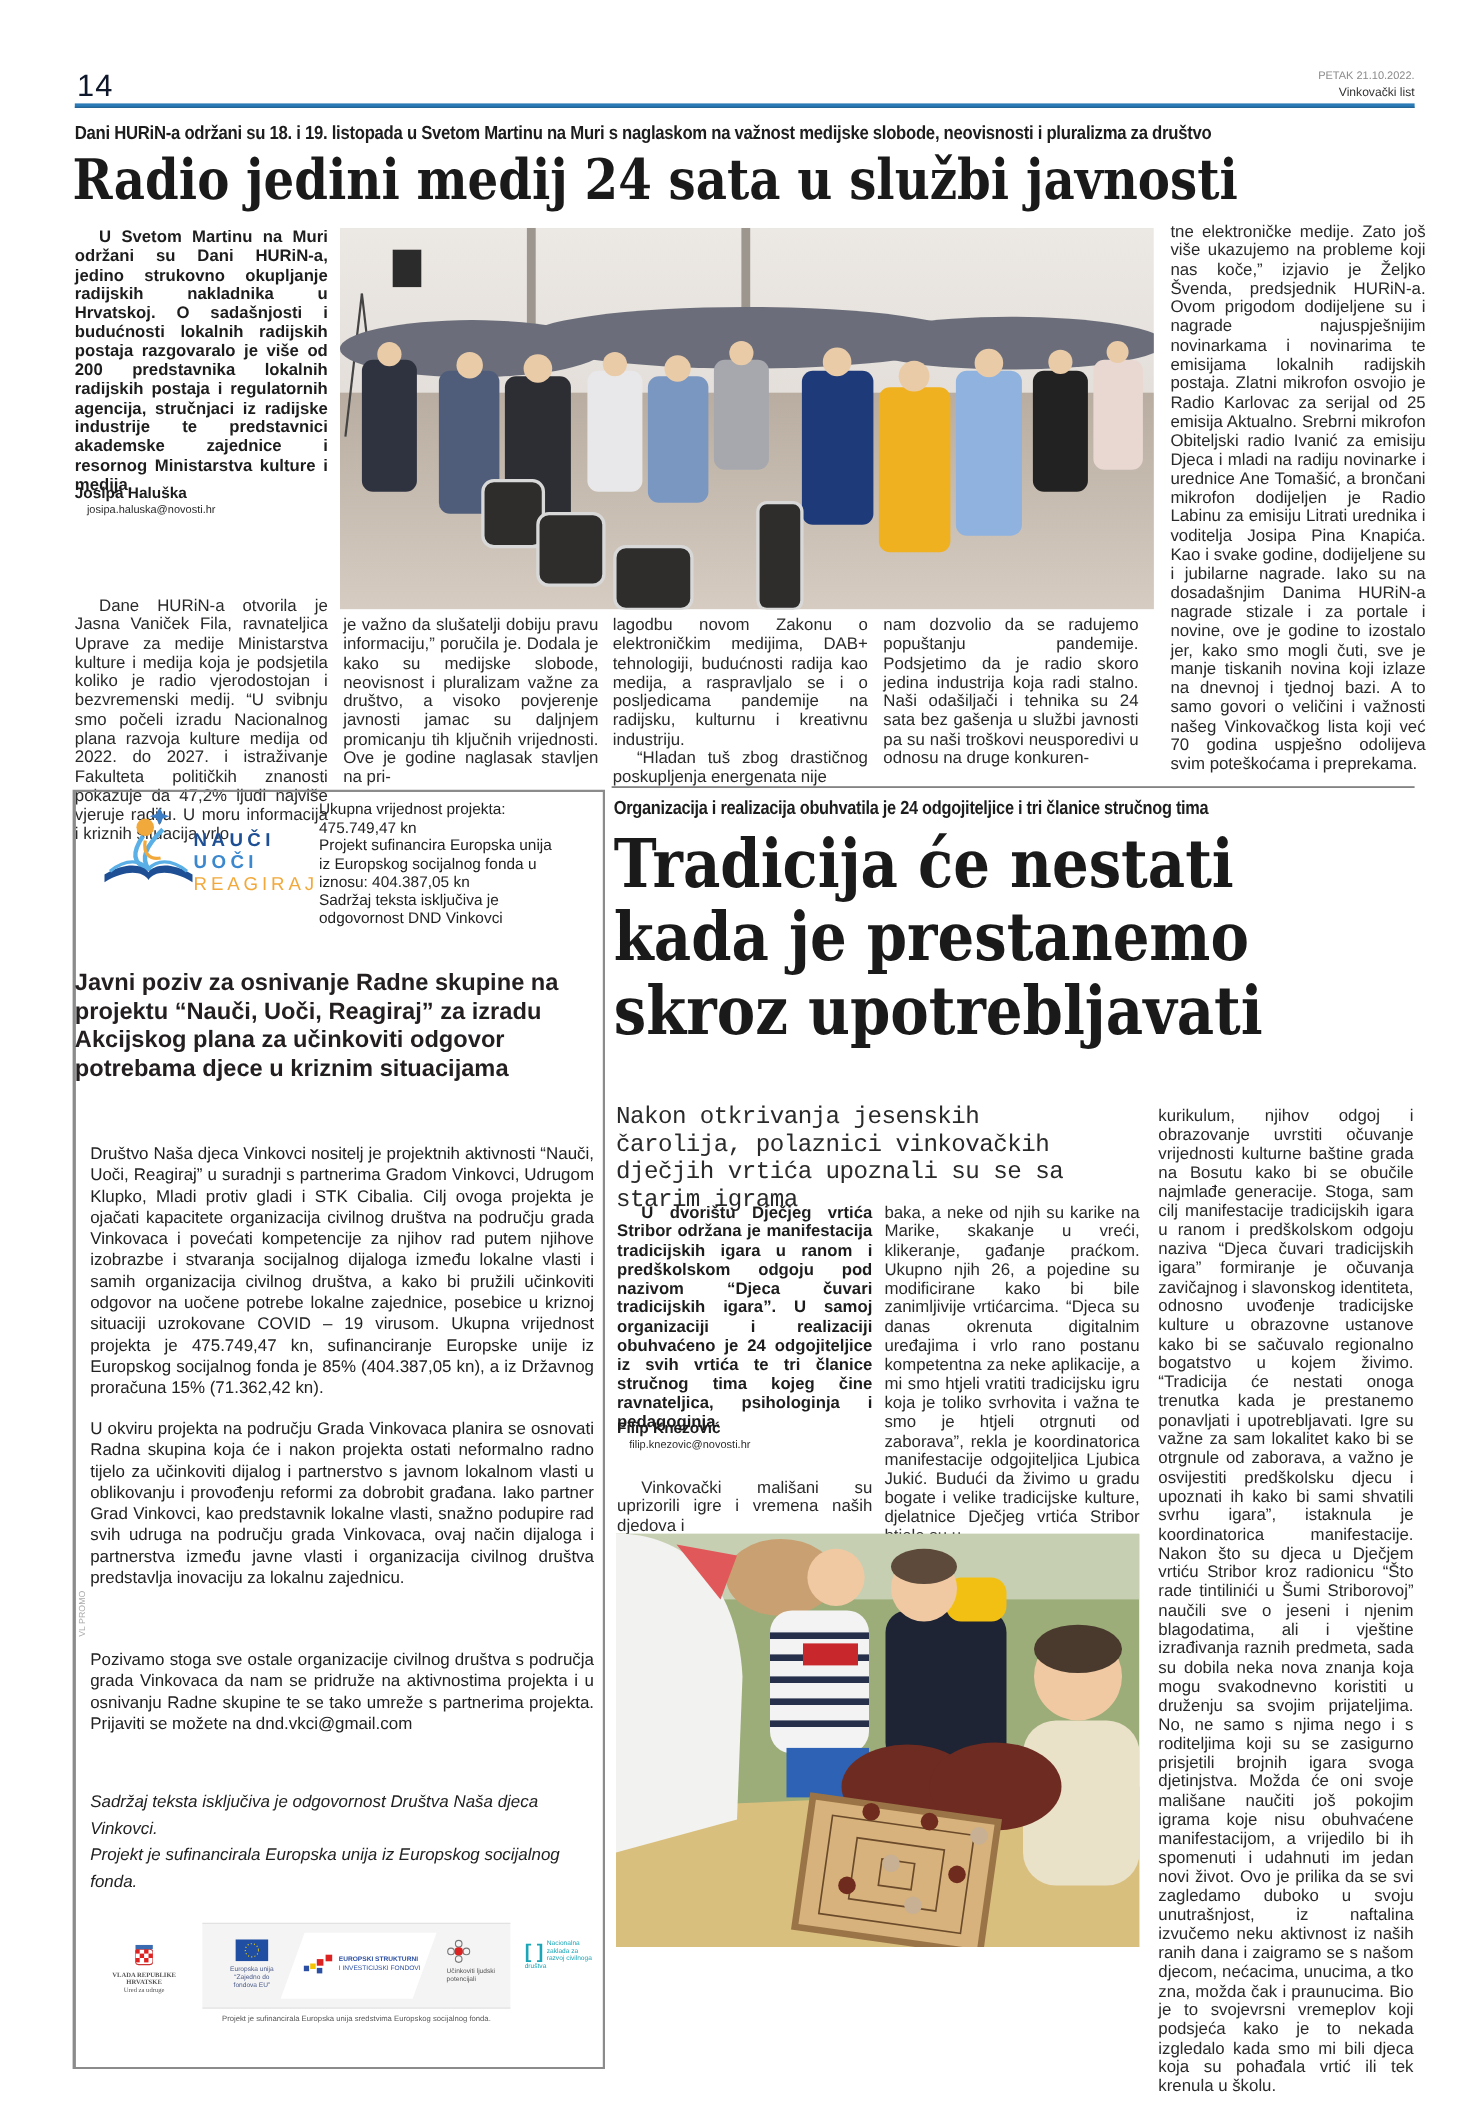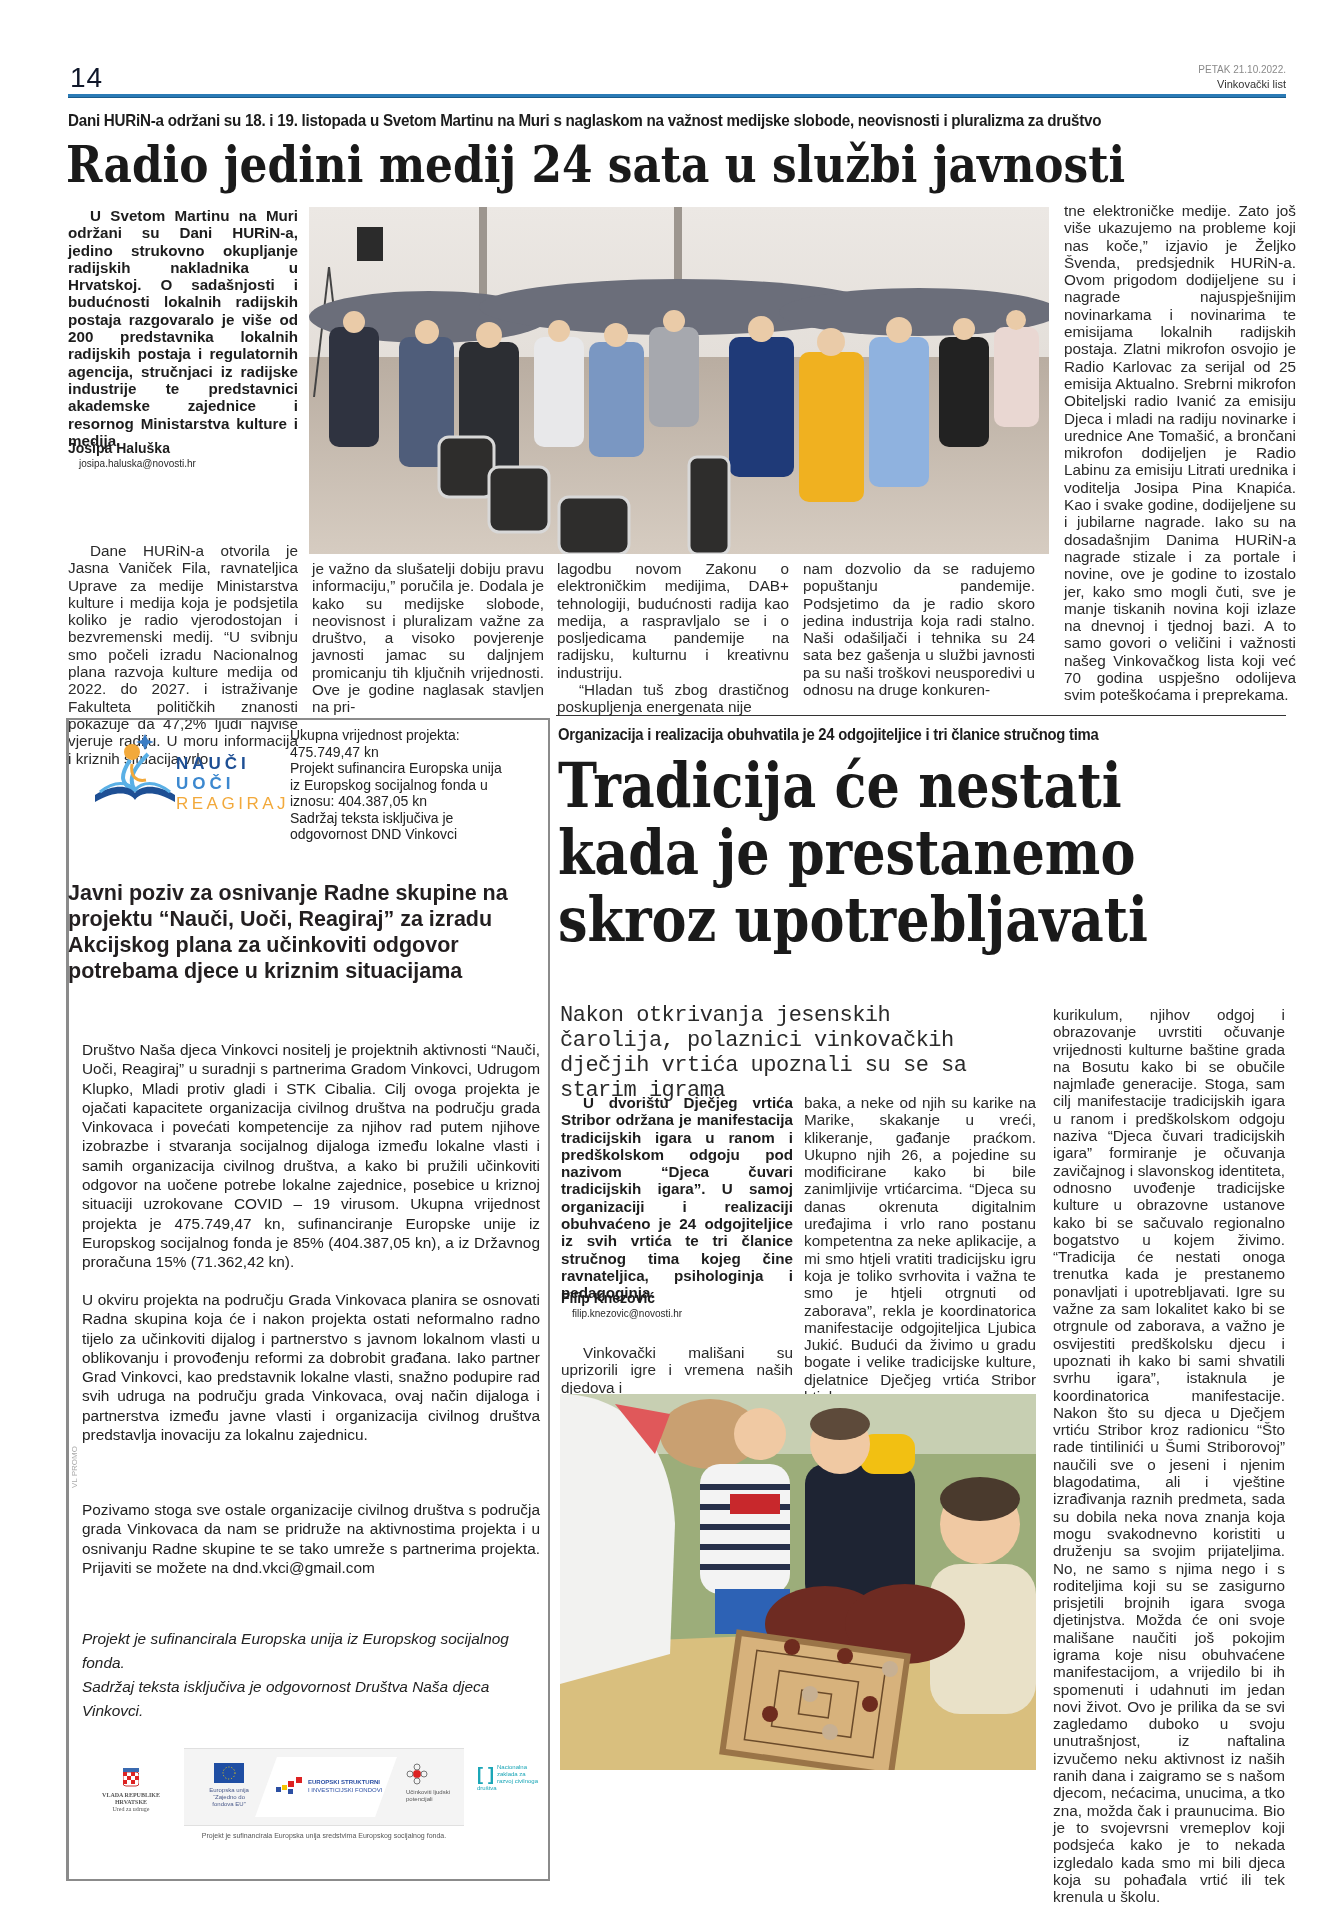--- a/index.html
+++ b/index.html
@@ -165,22 +165,22 @@
   <div>odgovornost DND Vinkovci</div>
 </div>
 
 <div class="abs ad-text ad-title" style="left:68px; top:880px; width:460px;">Javni poziv za osnivanje Radne skupine na projektu “Nauči, Uoči, Reagiraj” za izradu Akcijskog plana za učinkoviti odgovor potrebama djece u kriznim situacijama</div>
 
 <div class="abs ad-text ad-body" style="left:82px; top:1040px; width:458px;">Društvo Naša djeca Vinkovci nositelj je projektnih aktivnosti “Nauči, Uoči, Reagiraj” u suradnji s partnerima Gradom Vinkovci, Udrugom Klupko, Mladi protiv gladi  i STK Cibalia. Cilj ovoga projekta je ojačati kapacitete organizacija civilnog društva na području grada Vinkovaca i povećati kompetencije za njihov rad putem njihove izobrazbe i stvaranja socijalnog dijaloga između lokalne vlasti i samih organizacija civilnog društva, a kako bi pružili učinkoviti odgovor na uočene potrebe lokalne zajednice, posebice u kriznoj situaciji uzrokovane COVID – 19 virusom. Ukupna vrijednost projekta je 475.749,47 kn,  sufinanciranje Europske unije iz Europskog socijalnog fonda je 85% (404.387,05 kn), a iz Državnog proračuna 15% (71.362,42 kn).</div>
 <div class="abs ad-text ad-body" style="left:82px; top:1290px; width:458px;">U okviru projekta na području Grada Vinkovaca planira se osnovati Radna skupina koja će i nakon projekta ostati neformalno radno tijelo za učinkoviti dijalog i partnerstvo s javnom lokalnom vlasti u oblikovanju i provođenju reformi za dobrobit građana. Iako partner Grad Vinkovci, kao predstavnik lokalne vlasti, snažno podupire rad svih udruga na području grada Vinkovaca, ovaj način dijaloga i partnerstva između javne vlasti i organizacija civilnog društva predstavlja inovaciju za lokalnu zajednicu.</div>
 <div class="abs ad-text ad-body" style="left:82px; top:1500px; width:458px;">Pozivamo stoga sve ostale organizacije civilnog društva s područja grada Vinkovaca da nam se pridruže na aktivnostima projekta i u osnivanju Radne skupine te se tako umreže s partnerima projekta. Prijaviti se možete na dnd.vkci@gmail.com</div>
 
 <div class="abs ad-text ad-italic" style="left:82px; top:1627px; width:460px;">
+  <div>Sadržaj teksta isključiva je odgovornost Društva Naša djeca Vinkovci.</div>
   <div>Projekt je sufinancirala Europska unija iz Europskog socijalnog fonda.</div>
-  <div>Sadržaj teksta isključiva je odgovornost Društva Naša djeca Vinkovci.</div>
 </div>
 
 <div class="abs vl-promo" style="left:70px; top:1488px;">VL PROMO</div>
 
 <div class="abs footer-logos" style="left:72px; top:1738px; width:474px; height:110px;">
   <div class="abs" style="left:14px; top:30px; width:90px; text-align:center;">
     <svg width="16" height="20" viewBox="0 0 16 20">
       <rect x="0" y="4" width="16" height="14" rx="3" fill="#fff" stroke="#c33" stroke-width="1"></rect>
       <g fill="#d22">
         <rect x="0" y="4" width="4" height="4"></rect>

